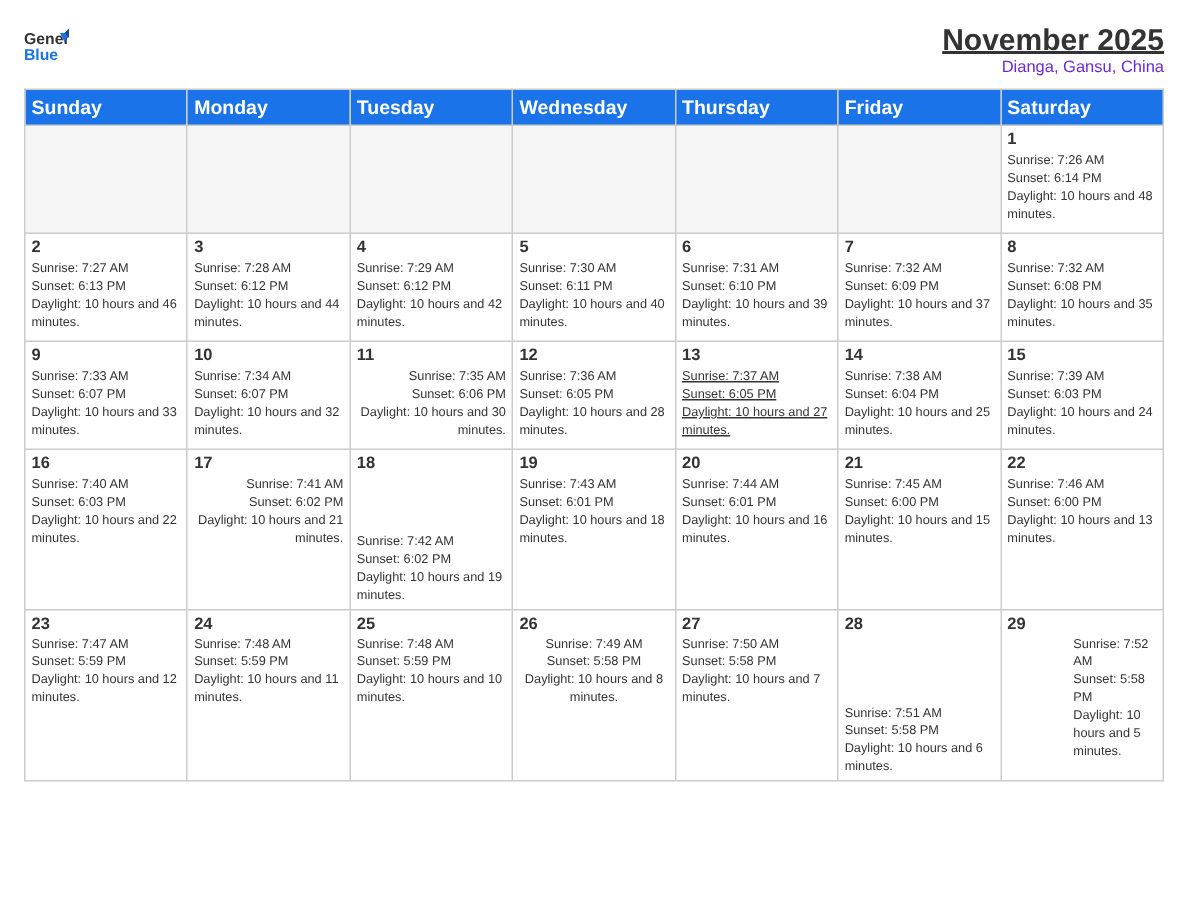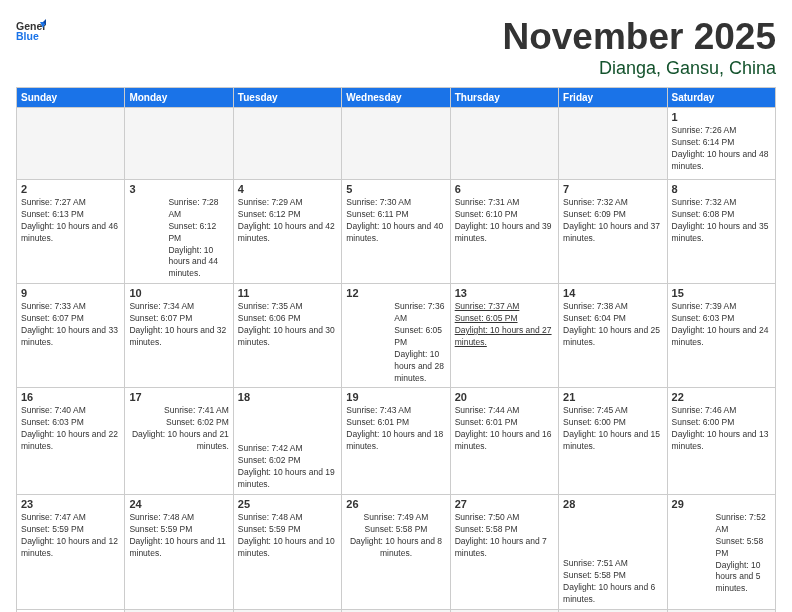--- a/index.html
+++ b/index.html
@@ -28,37 +28,38 @@
       gap: 4px;
     }
     .logo-icon {
       width: 30px;
       height: 30px;
     }
     .title-block {
       text-align: right;
     }
     .month-title {
-      font-size: 37px;
+      font-size: 20px;
       font-weight: bold;
       color: #333;
+      text-decoration: underline;
     }
     .subtitle {
-      font-size: 18px;
-      color: #14532d;
+      font-size: 11px;
+      color: #6d28d9;
     }
     .calendar {
       width: 100%;
       border-collapse: collapse;
       table-layout: fixed;
     }
     .calendar th {
       background: #1a73e8;
       color: #fff;
-      font-size: 10px;
+      font-size: 13px;
       font-weight: bold;
       padding: 4px 4px;
       text-align: left;
       border: 1px solid #ccc;
     }
     .calendar td {
       border: 1px solid #ccc;
       vertical-align: top;
       padding: 3px 4px;
       font-size: 9px;
@@ -133,21 +134,21 @@
         </tr>
         <tr>
           <td>
             <span class="day-number">2</span>
             <div class="day-info" style="white-space: pre-line;">Sunrise: 7:27 AM
 Sunset: 6:13 PM
 Daylight: 10 hours and 46 minutes.</div>
           </td>
           <td>
             <span class="day-number">3</span>
-            <div class="day-info" style="white-space: pre-line; margin-left: 39px;">Sunrise: 7:28 AM
+            <div class="day-info" style="white-space: pre-line;">Sunrise: 7:28 AM
 Sunset: 6:12 PM
 Daylight: 10 hours and 44 minutes.</div>
           </td>
           <td>
             <span class="day-number">4</span>
             <div class="day-info" style="white-space: pre-line;">Sunrise: 7:29 AM
 Sunset: 6:12 PM
 Daylight: 10 hours and 42 minutes.</div>
           </td>
           <td>
@@ -183,27 +184,27 @@
 Daylight: 10 hours and 33 minutes.</div>
           </td>
           <td>
             <span class="day-number">10</span>
             <div class="day-info" style="white-space: pre-line;">Sunrise: 7:34 AM
 Sunset: 6:07 PM
 Daylight: 10 hours and 32 minutes.</div>
           </td>
           <td>
             <span class="day-number">11</span>
-            <div class="day-info" style="white-space: pre-line;">Sunrise: 7:35 AM
+            <div class="day-info" style="white-space: pre-line; text-align: right;">Sunrise: 7:35 AM
 Sunset: 6:06 PM
 Daylight: 10 hours and 30 minutes.</div>
           </td>
           <td>
             <span class="day-number">12</span>
-            <div class="day-info" style="white-space: pre-line; margin-left: 48px;">Sunrise: 7:36 AM
+            <div class="day-info" style="white-space: pre-line;">Sunrise: 7:36 AM
 Sunset: 6:05 PM
 Daylight: 10 hours and 28 minutes.</div>
           </td>
           <td>
             <span class="day-number">13</span>
             <div class="day-info" style="white-space: pre-line; text-decoration: underline;">Sunrise: 7:37 AM
 Sunset: 6:05 PM
 Daylight: 10 hours and 27 minutes.</div>
           </td>
           <td>
@@ -299,30 +300,16 @@
             <div class="day-info" style="white-space: pre-line; margin-top: 48px;">Sunrise: 7:51 AM
 Sunset: 5:58 PM
 Daylight: 10 hours and 6 minutes.</div>
           </td>
           <td>
             <span class="day-number">29</span>
             <div class="day-info" style="white-space: pre-line; margin-left: 44px;">Sunrise: 7:52 AM
 Sunset: 5:58 PM
 Daylight: 10 hours and 5 minutes.</div>
           </td>
-        </tr>
-        <tr class="last-row">
-          <td>
-            <span class="day-number">30</span>
-            <div class="day-info" style="white-space: pre-line;">Sunrise: 7:53 AM
-Sunset: 5:57 PM
-Daylight: 10 hours and 4 minutes.</div>
-          </td>
-          <td class="empty"></td>
-          <td class="empty"></td>
-          <td class="empty"></td>
-          <td class="empty"></td>
-          <td class="empty"></td>
-          <td class="empty"></td>
         </tr>
       </tbody>
   </table>
 </div>
 
 </body></html>

